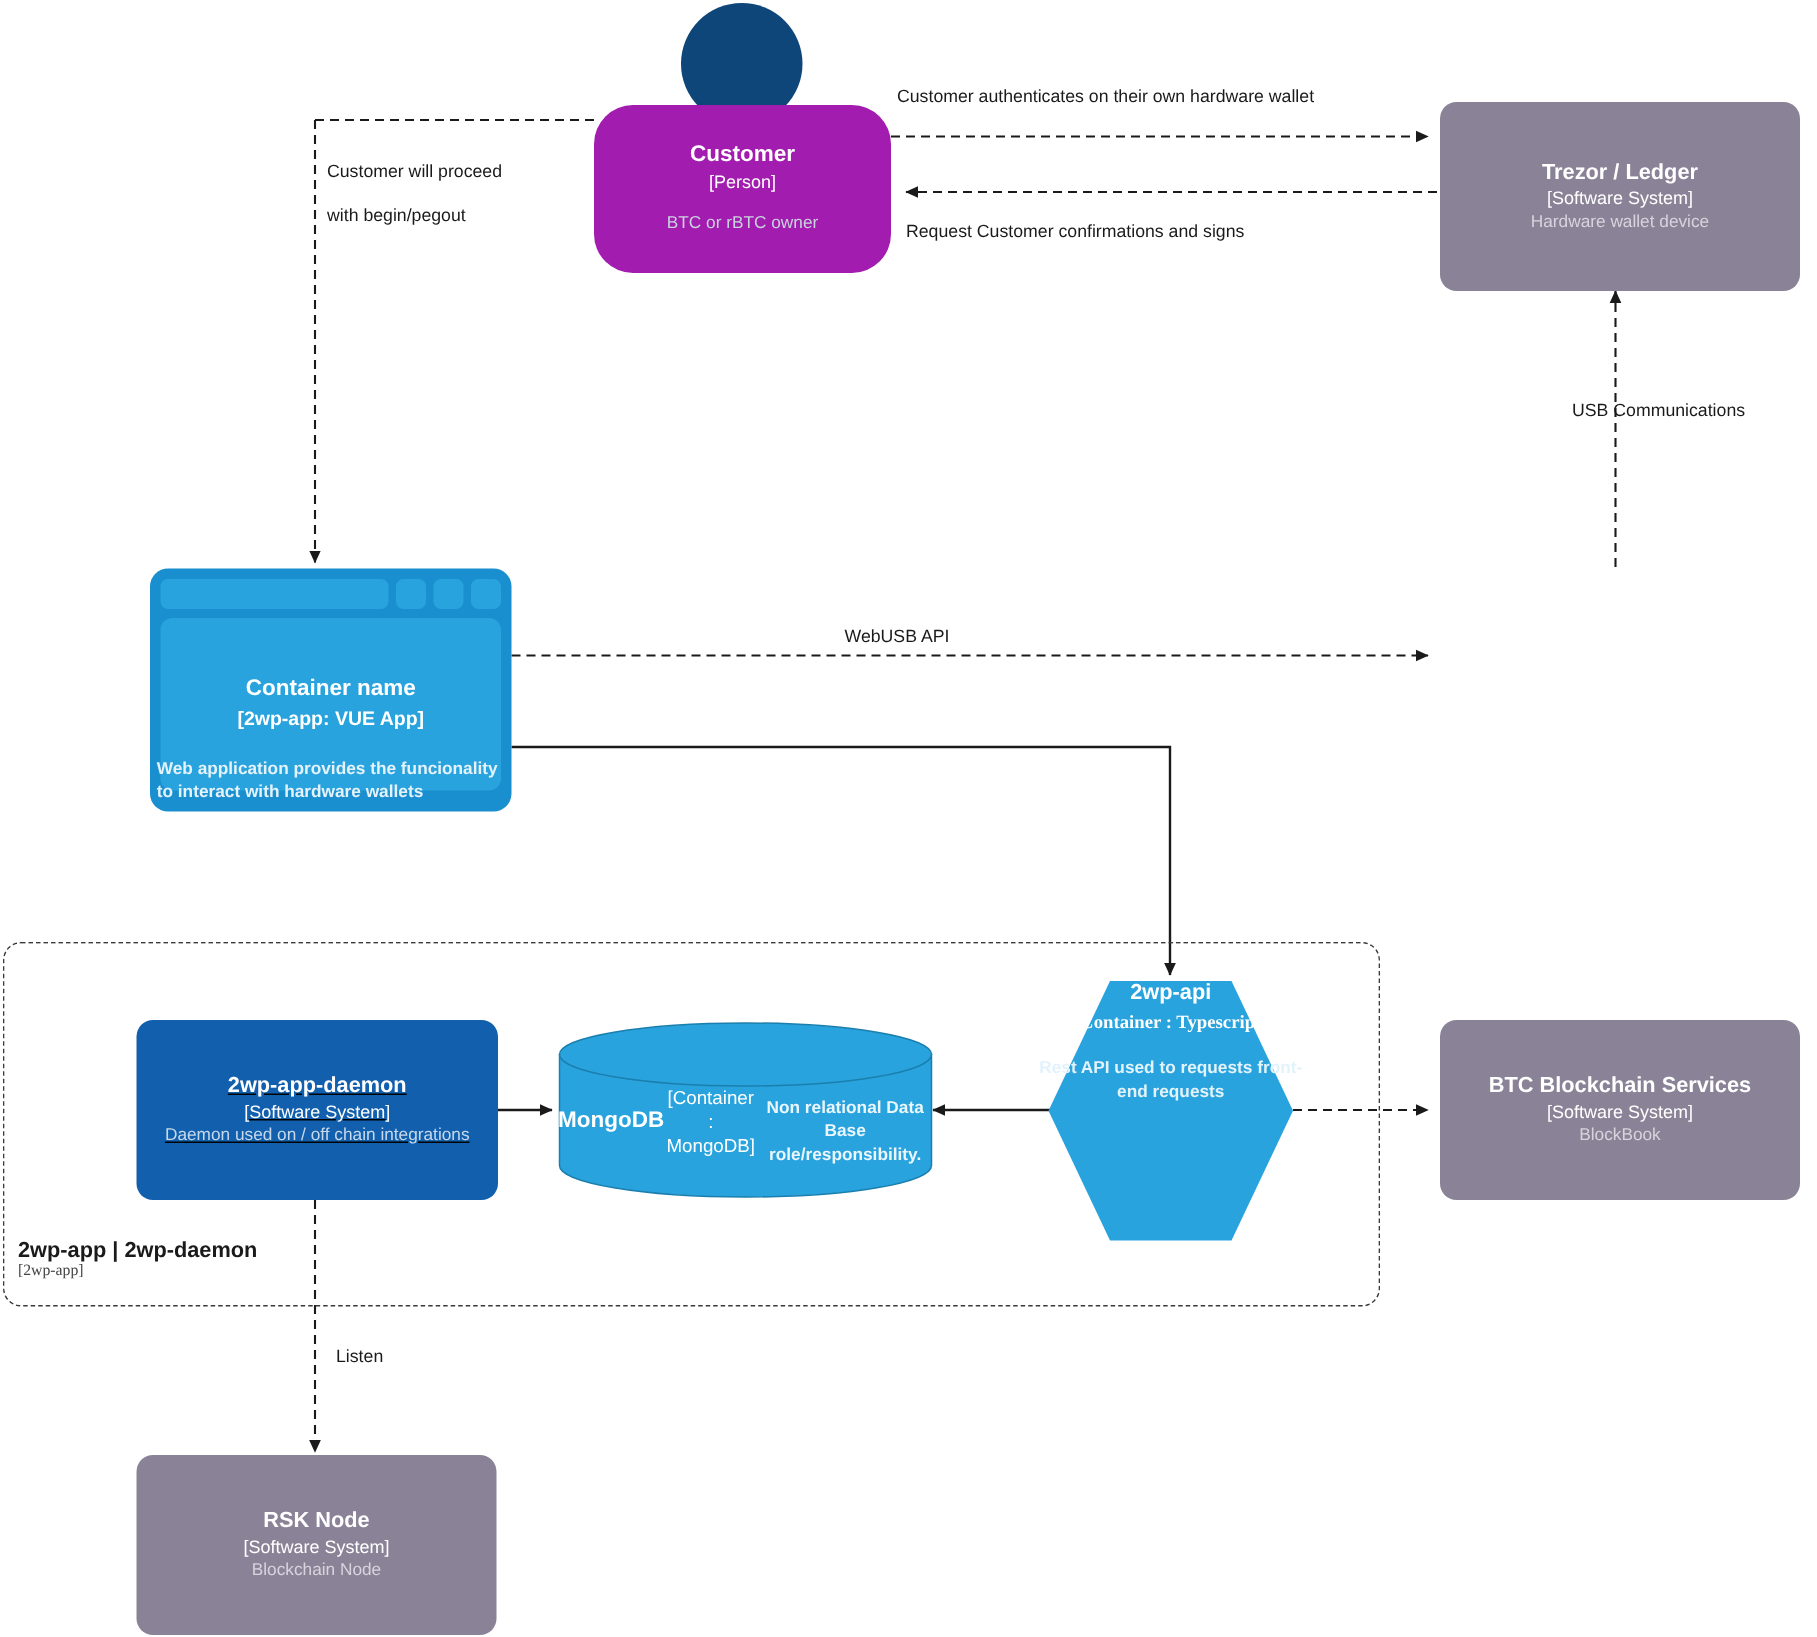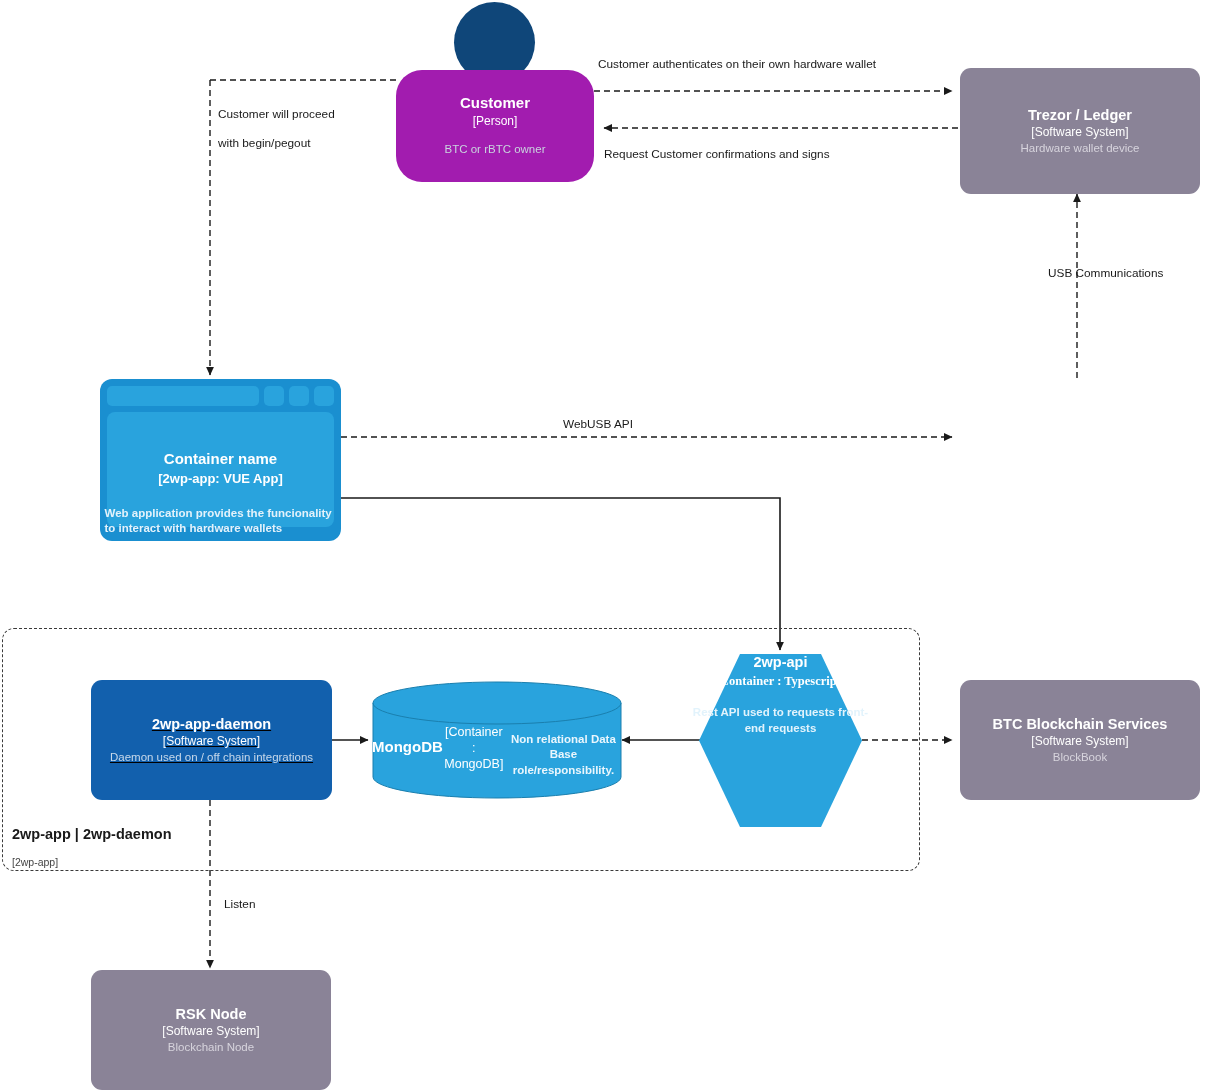--- a/index.html
+++ b/index.html
@@ -189,21 +189,22 @@
   }
   .boundary-label .b-name {
     font-size: 14.5px;
     font-weight: bold;
     color: #1a1a1a;
     white-space: nowrap;
   }
   .boundary-label .b-tech {
     font-size: 10.5px;
     color: #444444;
-    margin-top: 14px;
+    margin-top: 0;
+    font-family: Liberation Serif, serif;
   }
 
   
   .edge-label {
     position: absolute;
     font-size: 11.8px;
     color: #1a1a1a;
     white-space: nowrap;
   }
 </style>

